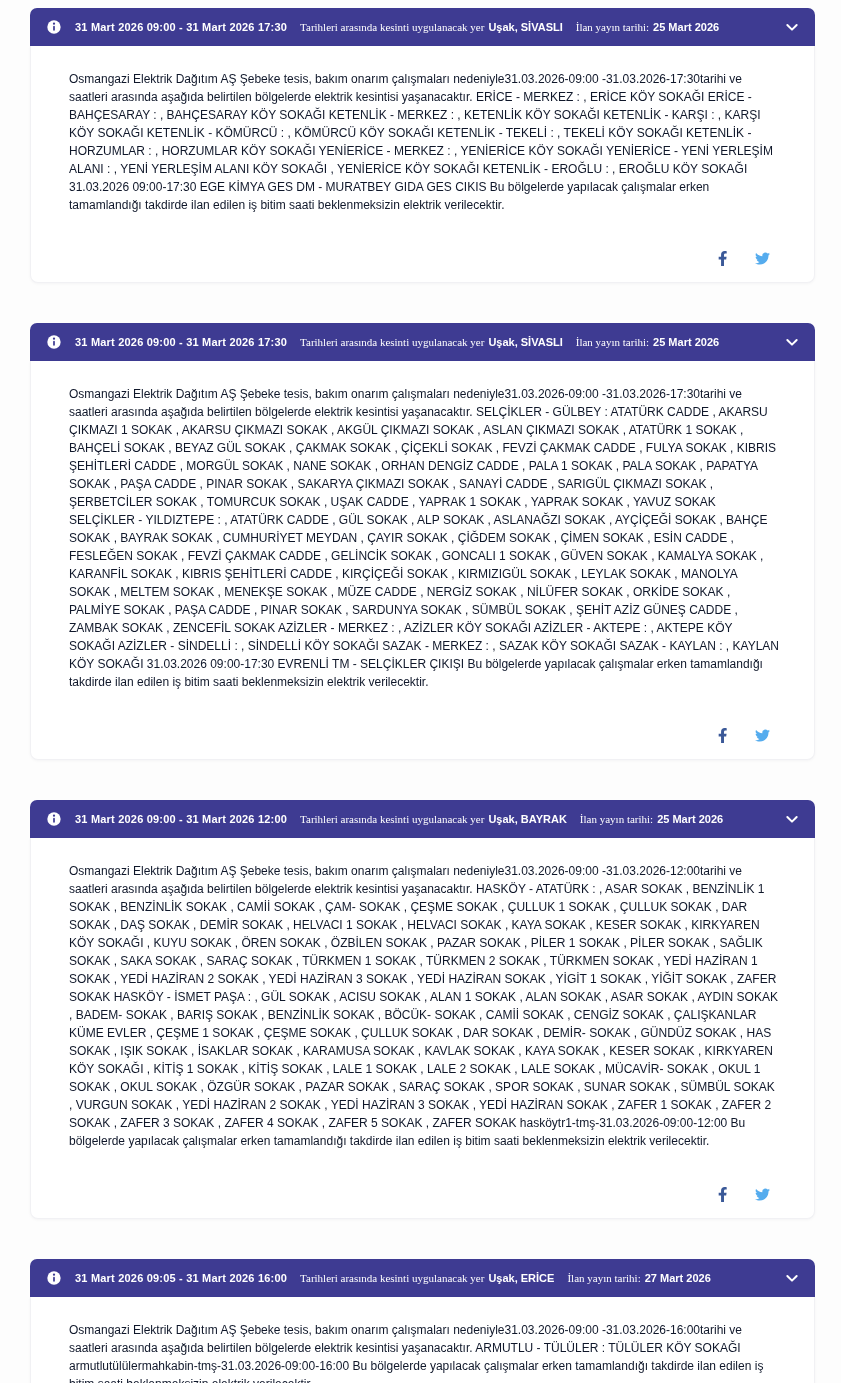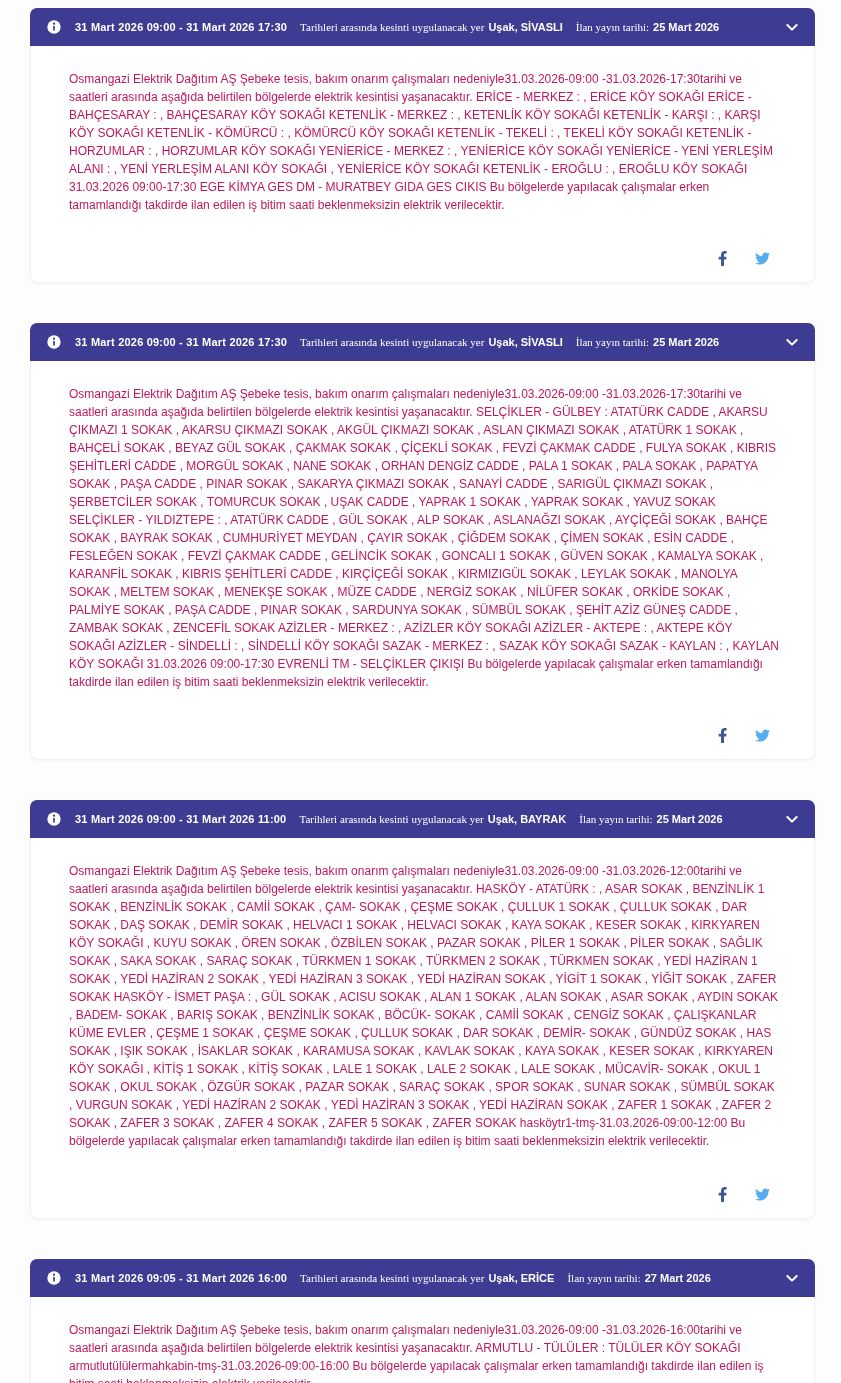--- a/index.html
+++ b/index.html
@@ -49,21 +49,21 @@
     border: 1px solid #f1f1f4;
     border-top: none;
     border-radius: 0 0 8px 8px;
     box-shadow: 0 1px 3px rgba(30,30,60,0.04);
     padding: 24px 34px 14px 38px;
   }
   .card-body p {
     margin: 0;
     font-size: 12px;
     line-height: 18px;
-    color: #be185d;
+    color: #0f172a;
     text-align: left;
   }
   .share-row {
     display: flex;
     justify-content: flex-end;
     align-items: center;
     gap: 28px;
     margin-top: 34px;
     padding-right: 10px;
     height: 20px;
@@ -147,21 +147,21 @@
 
   <section class="card">
     <header class="card-header">
       <span class="info-icon">
         <svg viewBox="0 0 24 24">
             <circle cx="12" cy="12" r="10" fill="#ffffff"></circle>
             <circle cx="12" cy="7" r="1.7" fill="#3e3b92"></circle>
             <rect x="10.7" y="10.2" width="2.6" height="7.4" rx="1.3" fill="#3e3b92"></rect>
           </svg>
       </span>
-      <span class="hdr-date">31 Mart 2026 09:00 - 31 Mart 2026 11:00</span>
+      <span class="hdr-date">31 Mart 2026 09:00 - 31 Mart 2026 12:00</span>
       <span class="hdr-group"><span class="lbl">Tarihleri arasında kesinti uygulanacak yer</span><span class="val">Uşak, BAYRAK</span></span>
       <span class="hdr-group"><span class="lbl">İlan yayın tarihi:</span><span class="val">25 Mart 2026</span></span>
       <span class="chevron">
         <svg viewBox="0 0 24 24">
             <polyline points="5,9 12,16 19,9" fill="none" stroke="#ffffff" stroke-width="3" stroke-linecap="round" stroke-linejoin="round"></polyline>
           </svg>
       </span>
     </header>
     <div class="card-body">
       <p>Osmangazi Elektrik Dağıtım AŞ Şebeke tesis, bakım onarım çalışmaları nedeniyle31.03.2026-09:00 -31.03.2026-12:00tarihi ve saatleri arasında aşağıda belirtilen bölgelerde elektrik kesintisi yaşanacaktır. HASKÖY - ATATÜRK : , ASAR SOKAK , BENZİNLİK 1 SOKAK , BENZİNLİK SOKAK , CAMİİ SOKAK , ÇAM- SOKAK , ÇEŞME SOKAK , ÇULLUK 1 SOKAK , ÇULLUK SOKAK , DAR SOKAK , DAŞ SOKAK , DEMİR SOKAK , HELVACI 1 SOKAK , HELVACI SOKAK , KAYA SOKAK , KESER SOKAK , KIRKYAREN KÖY SOKAĞI , KUYU SOKAK , ÖREN SOKAK , ÖZBİLEN SOKAK , PAZAR SOKAK , PİLER 1 SOKAK , PİLER SOKAK , SAĞLIK SOKAK , SAKA SOKAK , SARAÇ SOKAK , TÜRKMEN 1 SOKAK , TÜRKMEN 2 SOKAK , TÜRKMEN SOKAK , YEDİ HAZİRAN 1 SOKAK , YEDİ HAZİRAN 2 SOKAK , YEDİ HAZİRAN 3 SOKAK , YEDİ HAZİRAN SOKAK , YİGİT 1 SOKAK , YİĞİT SOKAK , ZAFER SOKAK HASKÖY - İSMET PAŞA : , GÜL SOKAK , ACISU SOKAK , ALAN 1 SOKAK , ALAN SOKAK , ASAR SOKAK , AYDIN SOKAK , BADEM- SOKAK , BARIŞ SOKAK , BENZİNLİK SOKAK , BÖCÜK- SOKAK , CAMİİ SOKAK , CENGİZ SOKAK , ÇALIŞKANLAR KÜME EVLER , ÇEŞME 1 SOKAK , ÇEŞME SOKAK , ÇULLUK SOKAK , DAR SOKAK , DEMİR- SOKAK , GÜNDÜZ SOKAK , HAS SOKAK , IŞIK SOKAK , İSAKLAR SOKAK , KARAMUSA SOKAK , KAVLAK SOKAK , KAYA SOKAK , KESER SOKAK , KIRKYAREN KÖY SOKAĞI , KİTİŞ 1 SOKAK , KİTİŞ SOKAK , LALE 1 SOKAK , LALE 2 SOKAK , LALE SOKAK , MÜCAVİR- SOKAK , OKUL 1 SOKAK , OKUL SOKAK , ÖZGÜR SOKAK , PAZAR SOKAK , SARAÇ SOKAK , SPOR SOKAK , SUNAR SOKAK , SÜMBÜL SOKAK , VURGUN SOKAK , YEDİ HAZİRAN 2 SOKAK , YEDİ HAZİRAN 3 SOKAK , YEDİ HAZİRAN SOKAK , ZAFER 1 SOKAK , ZAFER 2 SOKAK , ZAFER 3 SOKAK , ZAFER 4 SOKAK , ZAFER 5 SOKAK , ZAFER SOKAK hasköytr1-tmş-31.03.2026-09:00-12:00 Bu bölgelerde yapılacak çalışmalar erken tamamlandığı takdirde ilan edilen iş bitim saati beklenmeksizin elektrik verilecektir.</p>

